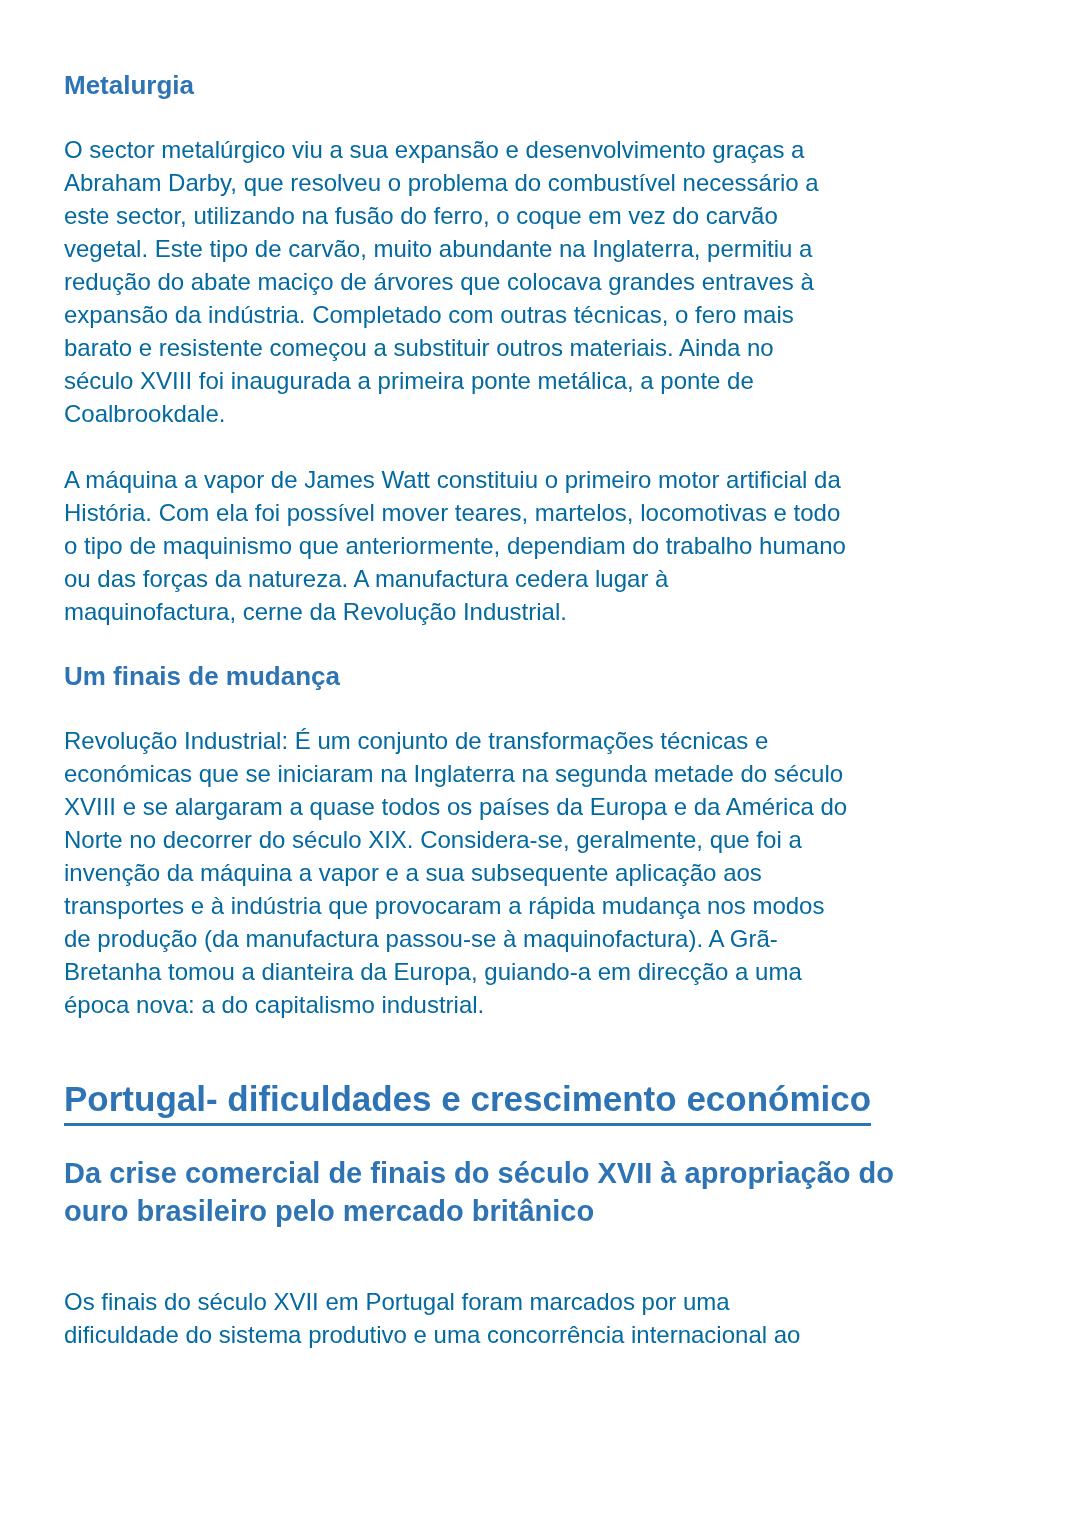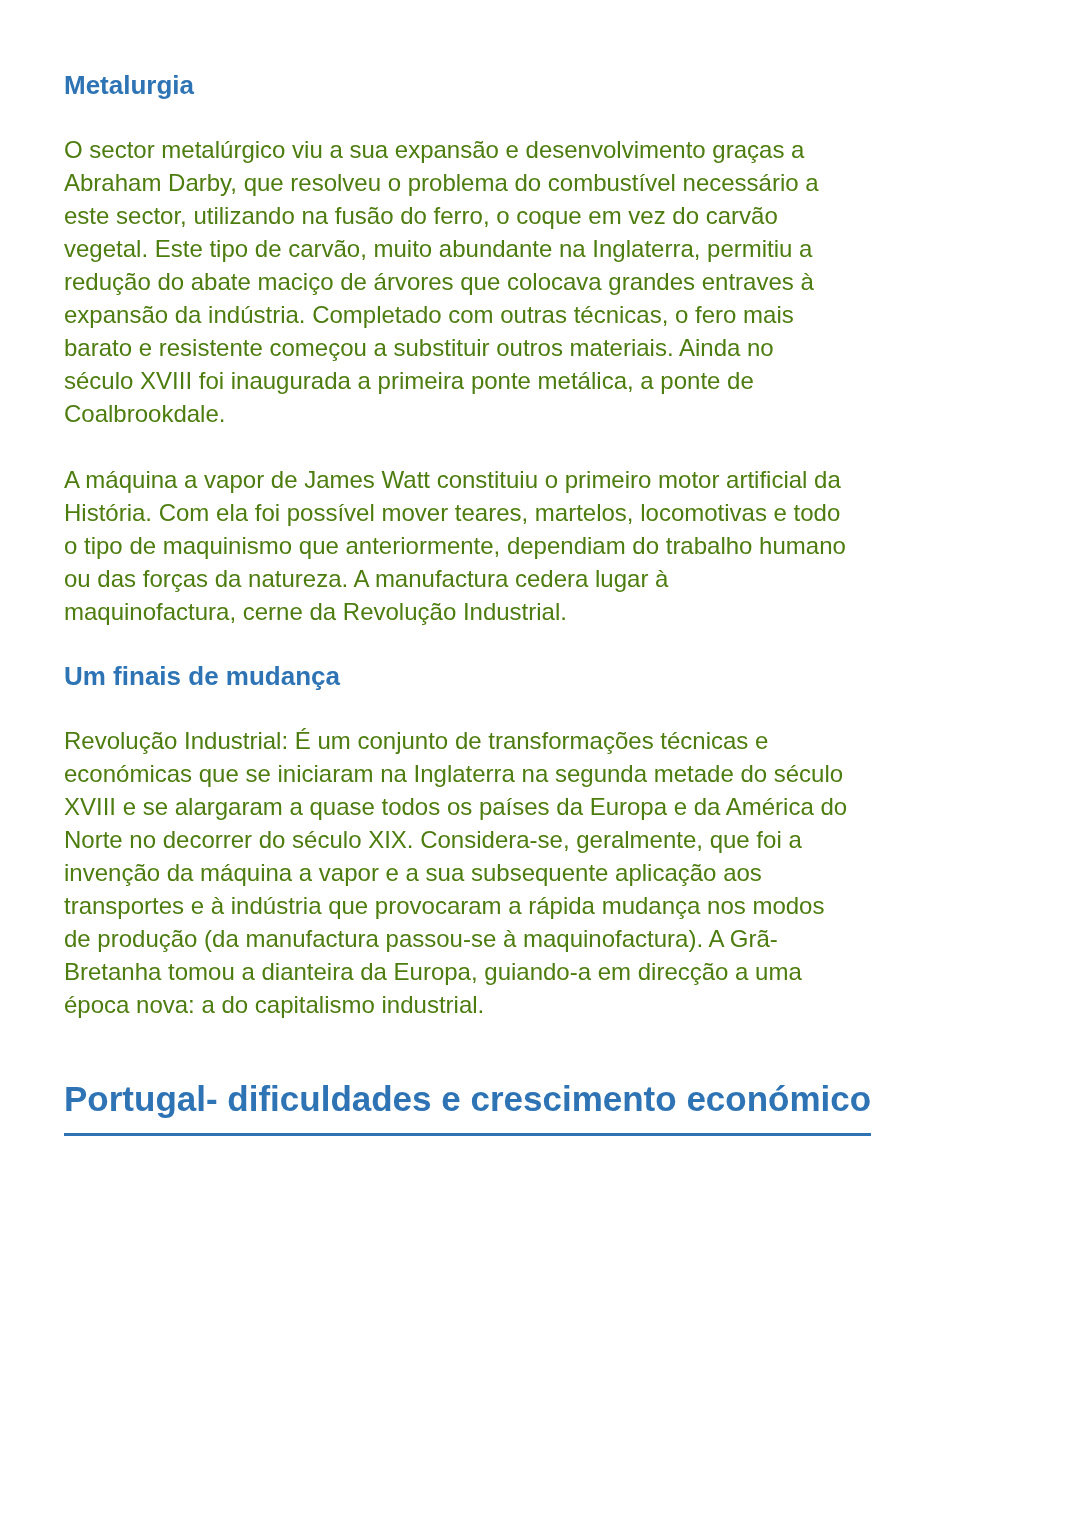--- a/index.html
+++ b/index.html
@@ -23,32 +23,32 @@
     font-size: 26px;
     font-weight: bold;
     line-height: 30px;
     margin: 0 0 33px 0;
   }
   .body-text {
     font-size: 24px;
     line-height: 33px;
     margin: 0 0 33px 0;
     white-space: pre-line;
-    color: #4d7c0f;
+    color: #0369a1;
   }
   .chapter-title {
     margin: 57px 0 0 0;
     font-size: 35px;
     line-height: 42px;
     font-weight: bold;
   }
   .chapter-title .underlined {
     color: var(--heading-color, #2E74B5);
     border-bottom: 3px solid var(--heading-color, #2E74B5);
-    padding-bottom: 13px;
+    padding-bottom: 3px;
     display: inline-block;
   }
   .chapter-subtitle {
     color: var(--heading-color, #2E74B5);
     font-size: 29px;
     font-weight: bold;
     line-height: 38px;
     margin: 28px 0 0 0;
     white-space: pre-line;
   }
@@ -87,15 +87,19 @@
 invenção da máquina a vapor e a sua subsequente aplicação aos
 transportes e à indústria que provocaram a rápida mudança nos modos
 de produção (da manufactura passou-se à maquinofactura). A Grã-
 Bretanha tomou a dianteira da Europa, guiando-a em direcção a uma
 época nova: a do capitalismo industrial.</p>
 
   <h1 class="chapter-title">
     <span class="underlined">Portugal- dificuldades e crescimento económico</span>
   </h1>
 
+  <h2 class="chapter-subtitle">Da crise comercial de finais do século XVII à apropriação do
+ouro brasileiro pelo mercado britânico</h2>
 
+  <p class="body-text chapter-body">Os finais do século XVII em Portugal foram marcados por uma
+dificuldade do sistema produtivo e uma concorrência internacional ao</p>
 
 </div>
 
 </body></html>

